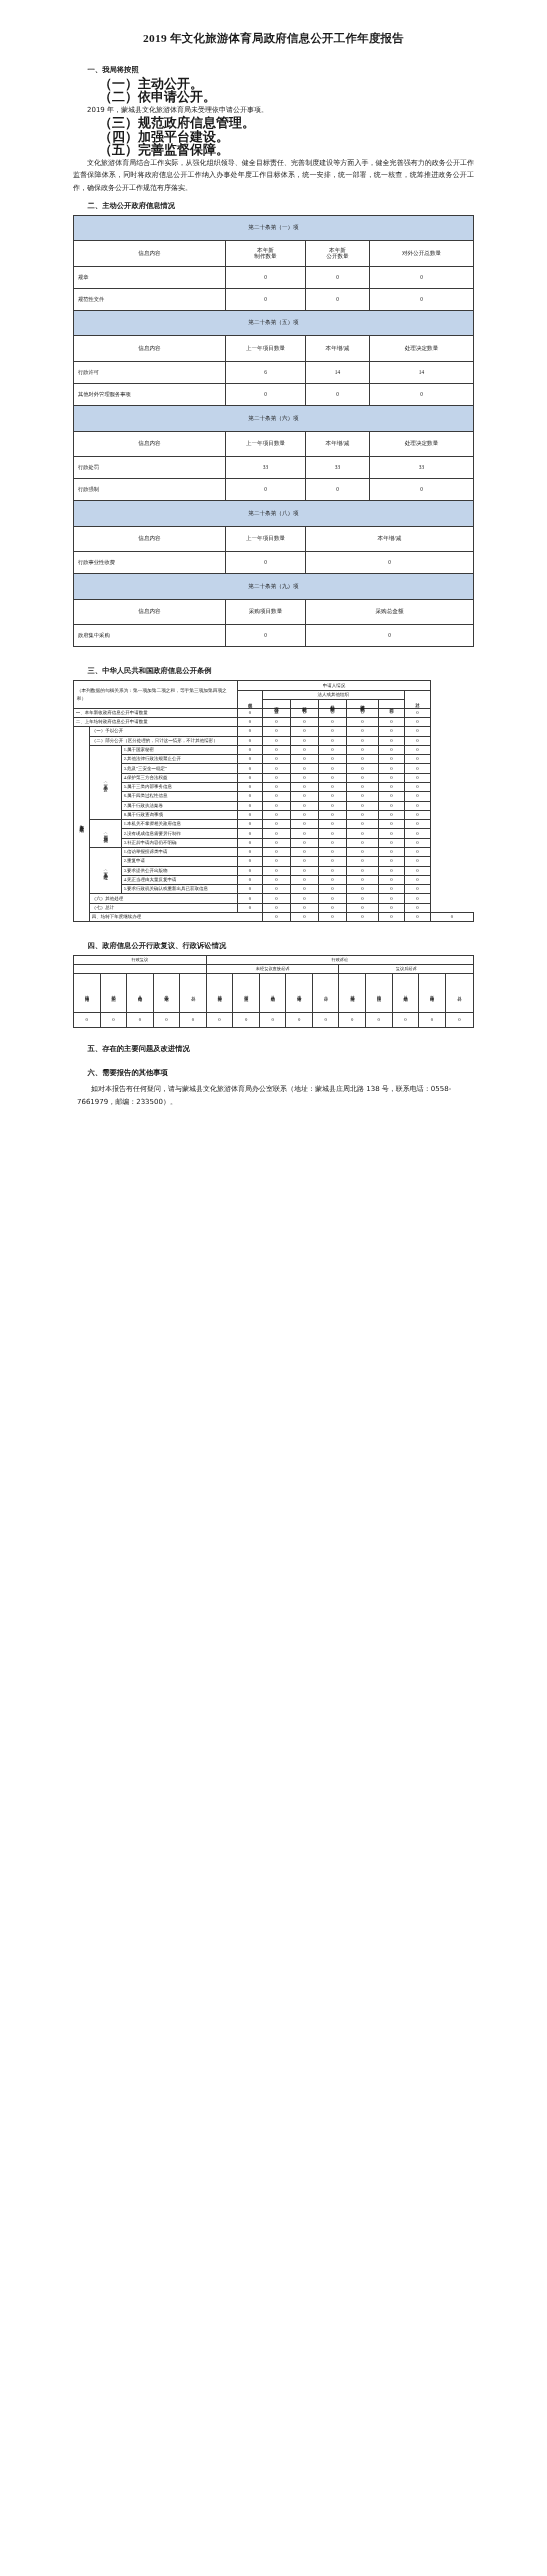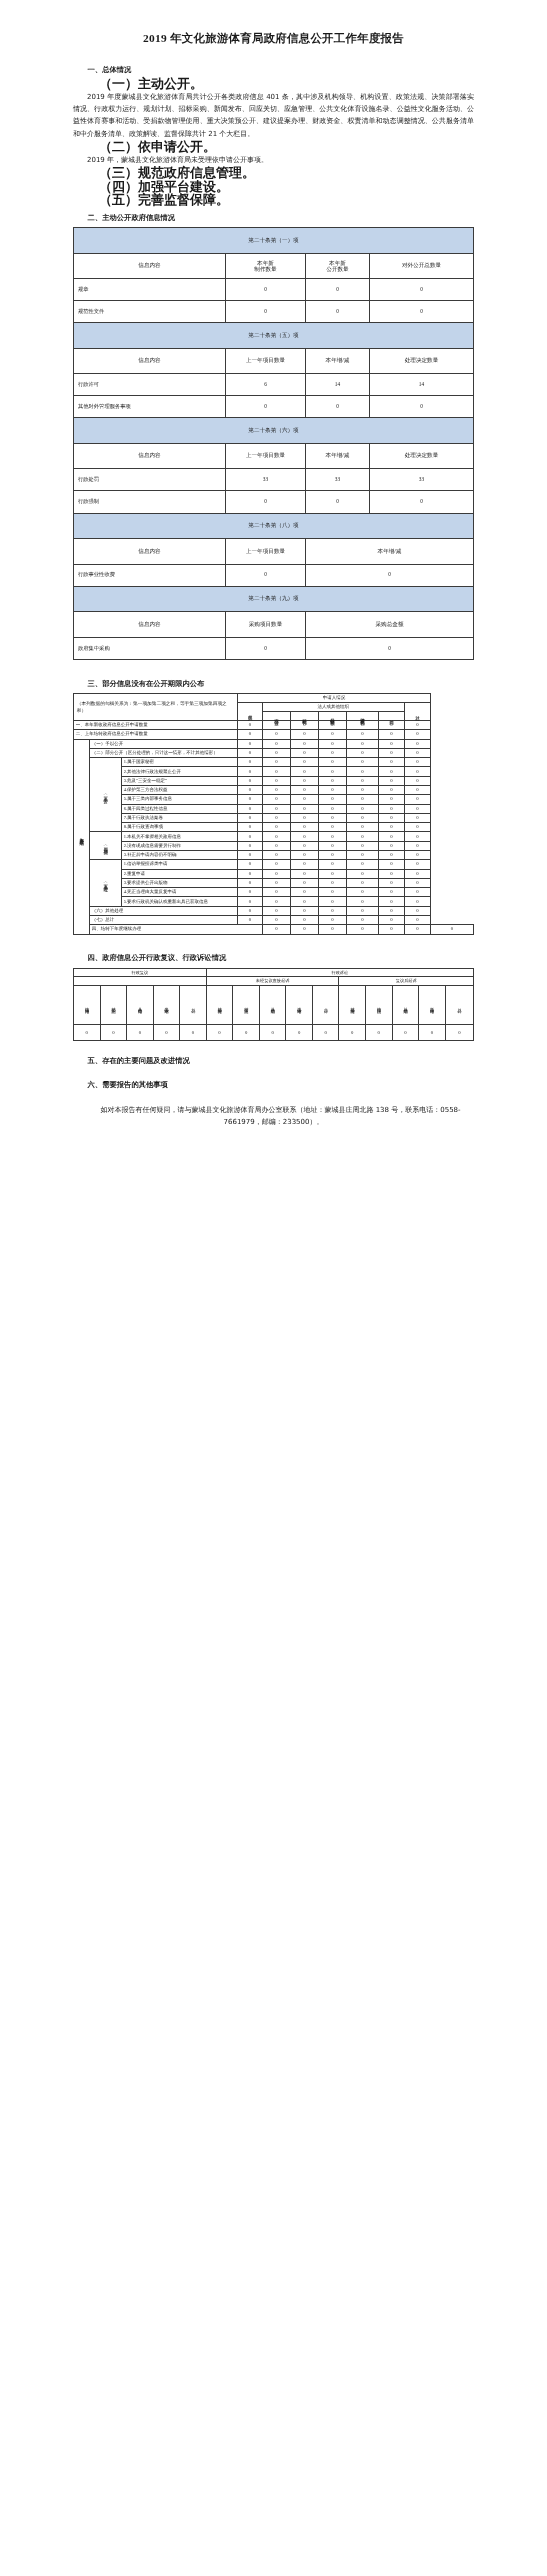--- a/index.html
+++ b/index.html
@@ -129,45 +129,44 @@
     text-orientation:upright;
     letter-spacing:0.6px;
     display:inline-block;
     line-height:5.6px;
   }
   .stack{display:block;line-height:6.1px;}
   .footer-p{
     font-size:7px;
     line-height:12.3px;
     text-indent:2em;
-    margin:12px;
+    margin:4px;
     font-family:"DejaVu Sans","Liberation Sans",sans-serif;
-    text-align:center;
   }
 </style>
 </head>
 <body>
 
 <div class="page">
 
   <div class="doc-title">2019 年文化旅游体育局政府信息公开工作年度报告</div>
 
-  <div class="h1">一、总体情况</div>
+  <div class="h1">一、我局将按照</div>
 
   <div class="h2">（一）主动公开。</div>
-  <p class="body">2019 年度蒙城县文化旅游体育局共计公开各类政府信息 401 条，其中涉及机构领导、机构设置、政策法规、决策部署落实情况、行政权力运行、规划计划、招标采购、新闻发布、回应关切、应急管理、公共文化体育设施名录、公益性文化服务活动、公益性体育赛事和活动、受捐款物管理使用、重大决策预公开、建议提案办理、财政资金、权责清单和动态调整情况、公共服务清单和中介服务清单、政策解读、监督保障共计 21 个大栏目。</p>
 
   <div class="h2">（二）依申请公开。</div>
   <p class="body">2019 年，蒙城县文化旅游体育局未受理依申请公开事项。</p>
 
   <div class="h2">（三）规范政府信息管理。</div>
 
   <div class="h2">（四）加强平台建设。</div>
 
   <div class="h2">（五）完善监督保障。</div>
+  <p class="body">文化旅游体育局结合工作实际，从强化组织领导、健全目标责任、完善制度建设等方面入手，健全完善强有力的政务公开工作监督保障体系，同时将政府信息公开工作纳入办事处年度工作目标体系，统一安排，统一部署，统一核查，统筹推进政务公开工作，确保政务公开工作规范有序落实。</p>
 
   <div class="sec-head">二、主动公开政府信息情况</div>
 
   <div class="tbl-wrap">
     <table class="t20">
       <colgroup>
           <col style="width:38%">
           <col style="width:20%">
           <col style="width:16%">
           <col style="width:26%">
@@ -271,21 +270,21 @@
         <td class="lbl">政府集中采购</td>
         <td>0</td>
         <td colspan="2">0</td>
       </tr>
     </tbody>
       </table>
   </div>
 
   <div class="gap22"></div>
 
-  <div class="sec-head">三、部分信息没有在公开期限内公布</div>
+  <div class="sec-head">三、中华人民共和国政府信息公开条例</div>
 
   <div class="tbl-wrap">
     <table class="big">
       <colgroup>
         <col style="width:4%">
           <col style="width:8%">
           <col style="width:29%">
         <col style="width:6.2%">
           <col style="width:7%">
           <col style="width:7%">

